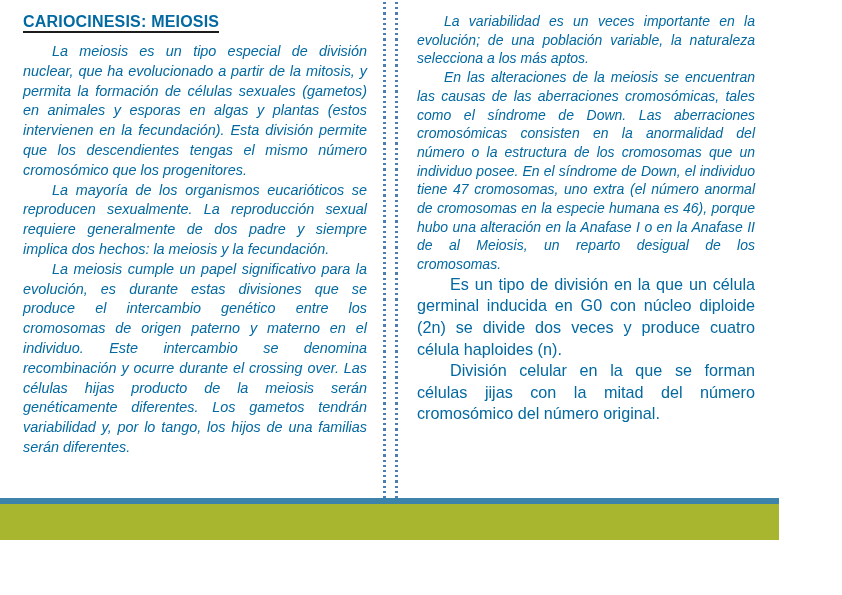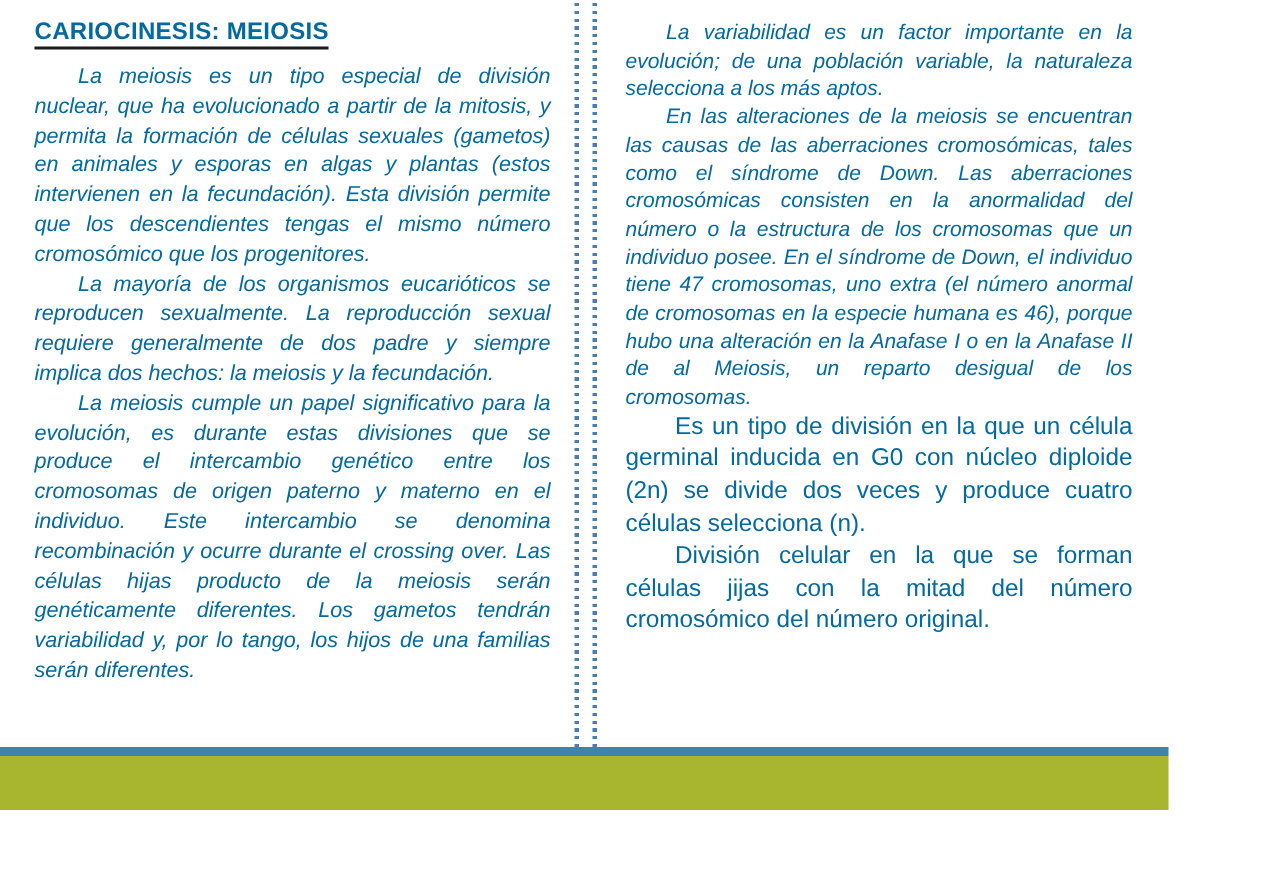--- a/index.html
+++ b/index.html
@@ -120,22 +120,22 @@
     <p class="para-italic">La mayoría de los organismos eucarióticos se reproducen sexualmente. La reproducción sexual requiere generalmente de dos padre y siempre implica dos hechos: la meiosis y la fecundación.</p>
     <p class="para-italic">La meiosis cumple un papel significativo para la evolución, es durante estas divisiones que se produce el intercambio genético entre los cromosomas de origen paterno y materno en el individuo. Este intercambio se denomina recombinación y ocurre durante el crossing over. Las células hijas producto de la meiosis serán genéticamente diferentes. Los gametos tendrán variabilidad y, por lo tango, los hijos de una familias serán diferentes.</p>
   </div>
 
   <div class="divider" style="color: rgb(74, 126, 176);">
     <div class="dotline"></div>
     <div class="dotline"></div>
   </div>
 
   <div class="right-col">
-    <p class="para-italic-rc">La variabilidad es un factor importante en la evolución; de una población variable, la naturaleza selecciona a los más aptos.</p>
+    <p class="para-italic-rc">La variabilidad es un veces importante en la evolución; de una población variable, la naturaleza selecciona a los más aptos.</p>
     <p class="para-italic-rc">En las alteraciones de la meiosis se encuentran las causas de las aberraciones cromosómicas, tales como el síndrome de Down. Las aberraciones cromosómicas consisten en la anormalidad del número o la estructura de los cromosomas que un individuo posee. En el síndrome de Down, el individuo tiene 47 cromosomas, uno extra (el número anormal de cromosomas en la especie humana es 46), porque hubo una alteración en la Anafase I o en la Anafase II de al Meiosis, un reparto desigual de los cromosomas.</p>
-    <p class="para-def">Es un tipo de división en la que un célula germinal inducida en G0 con núcleo diploide (2n) se divide dos veces y produce cuatro células selecciona (n).</p>
+    <p class="para-def">Es un tipo de división en la que un célula germinal inducida en G0 con núcleo diploide (2n) se divide dos veces y produce cuatro célula haploides (n).</p>
     <p class="para-def">División celular en la que se forman células jijas con la mitad del número cromosómico del número original.</p>
   </div>
 
   <div class="bar-blue" style="background: rgb(62, 132, 170);"></div>
   <div class="bar-green" style="background: rgb(168, 181, 46);"></div>
 
 </div>
 
 </body></html>

